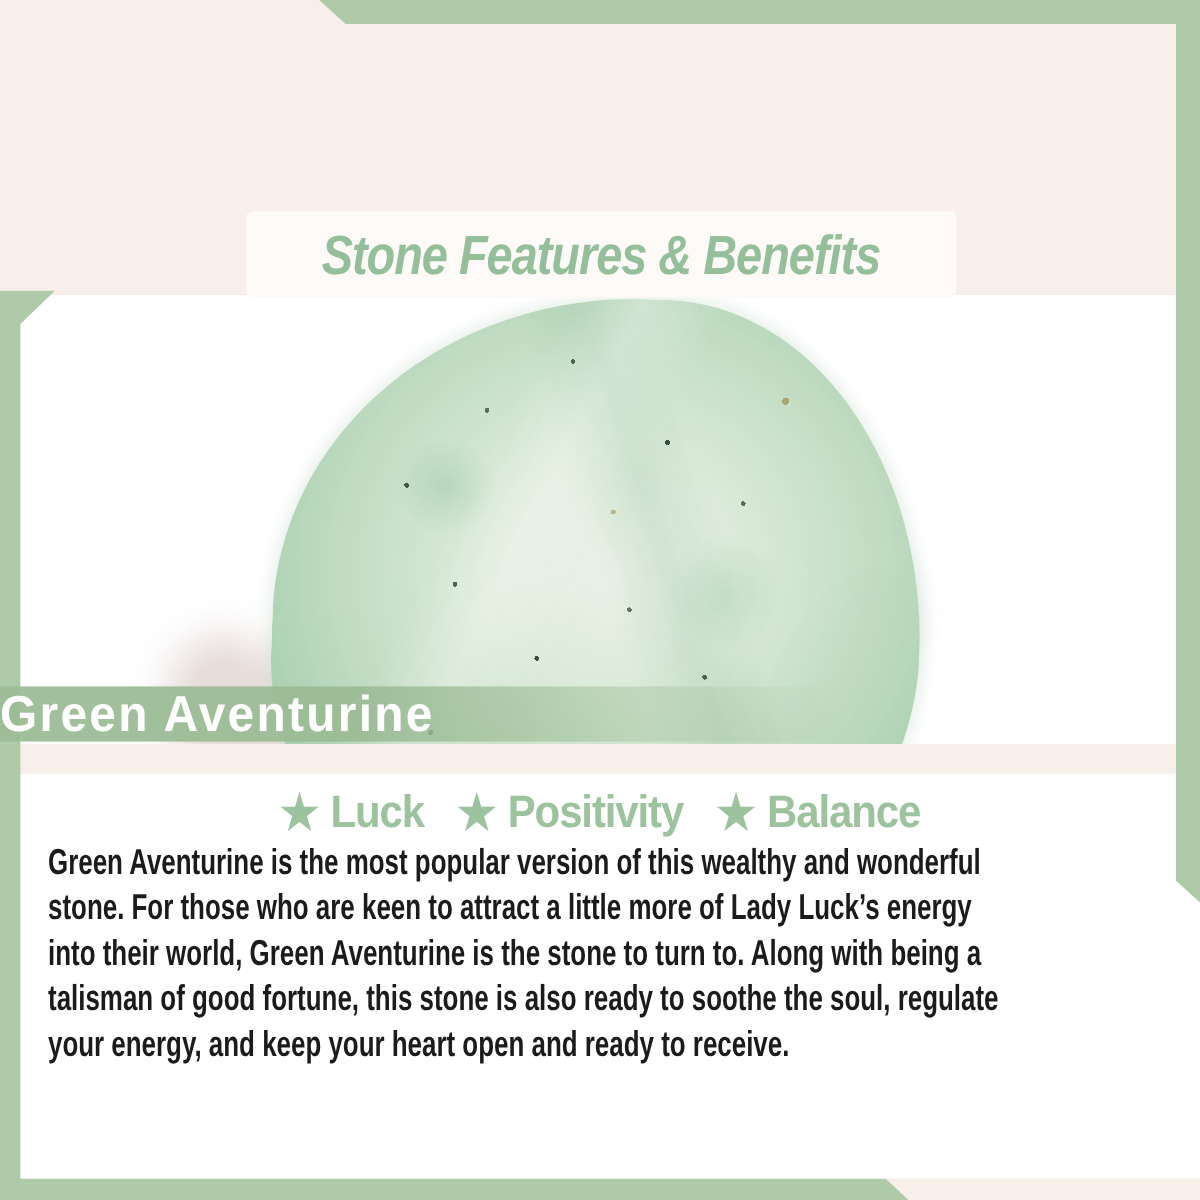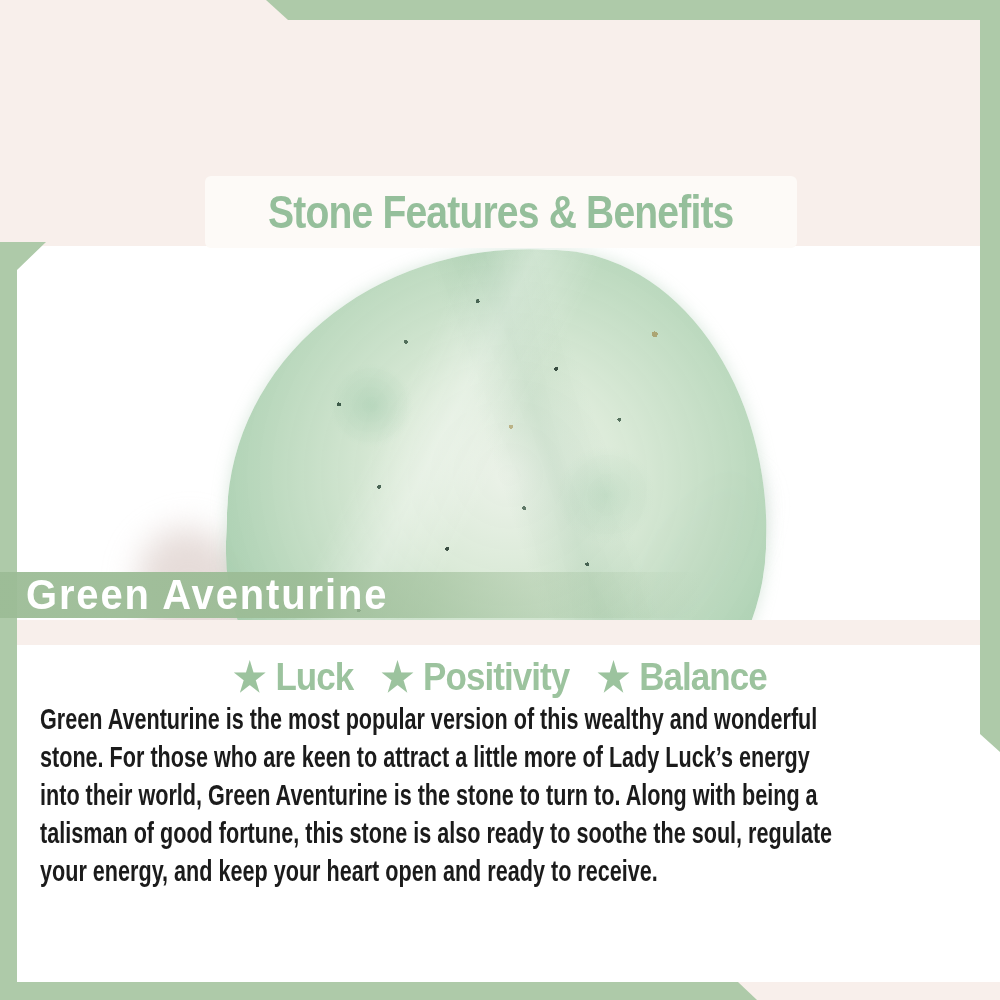--- a/index.html
+++ b/index.html
@@ -52,20 +52,21 @@
   }
 
   
   .title-banner {
     position: absolute; left: 205px; top: 176px;
     width: 592px; height: 72px;
     background: #fdfaf7;
     border-radius: 6px;
     display: flex; align-items: center; justify-content: center;
     z-index: 3;
+    font-style: italic;
   }
   .title-text {
     font-weight: 700; font-size: 46px;
     color: #95bf9b;
     letter-spacing: -1px;
     white-space: nowrap;
     transform: scaleX(0.85);
   }
 
   
@@ -136,21 +137,20 @@
   
   .stone-band {
     position: absolute; left: 0; top: 572px;
     width: 700px; height: 46px;
     background: linear-gradient(90deg,
       rgba(156,188,150,0.95) 0px,
       rgba(156,188,150,0.95) 300px,
       rgba(156,188,150,0.55) 470px,
       rgba(156,188,150,0) 700px);
     display: flex; align-items: center;
-    padding-left: 26px;
     z-index: 7;
   }
   .stone-band-text {
     color: #ffffff;
     font-weight: 700; font-size: 42px;
     letter-spacing: 2px;
     white-space: nowrap;
     transform: scaleX(0.95);
     transform-origin: 0 50%;
   }

